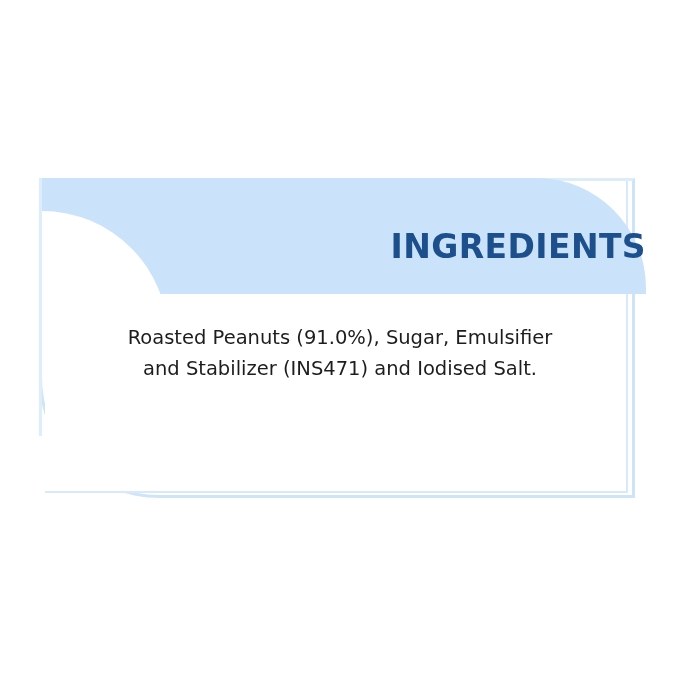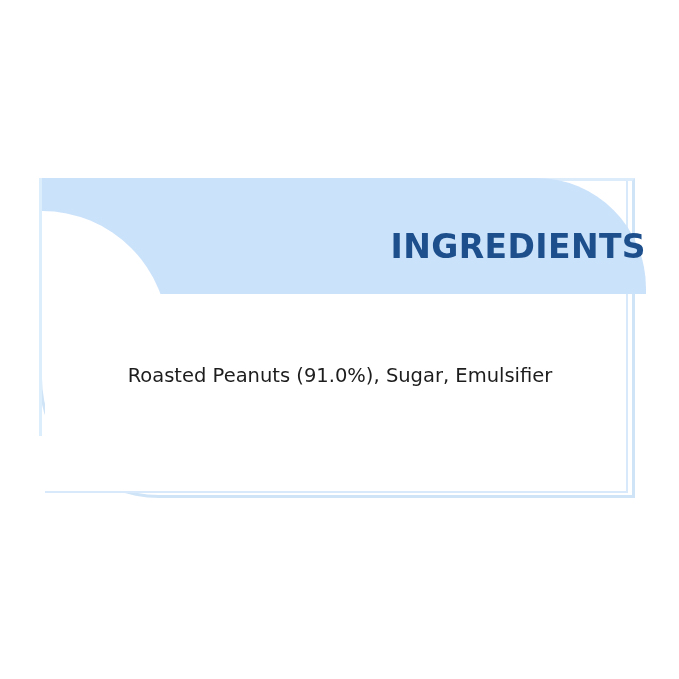--- a/index.html
+++ b/index.html
@@ -101,21 +101,20 @@
   .body-block {
     position: absolute;
     left: 60px;
     top: 322px;
     width: 560px;
     text-align: center;
     color: #1d1d1d;
     font-family: "DejaVu Sans", "Liberation Sans", sans-serif;
     font-size: 19.5px;
     line-height: 31px;
-    margin-top: 38px;
   }
   .body-line { display: block; }
   .allergen-line {
     display: block;
     margin-top: 31px;
   }
 </style>
 </head>
 <body>
 
@@ -128,15 +127,16 @@
   <div class="header-band">
     <div class="header-carve"></div>
   </div>
 
   <div class="panel-left-edge"></div>
 
   <div class="header-title">INGREDIENTS</div>
 
   <div class="body-block">
     <span class="body-line">Roasted Peanuts (91.0%), Sugar, Emulsifier</span>
+    <span class="body-line">and Stabilizer (INS471) and Iodised Salt.</span>
   </div>
 
 </div>
 
 </body></html>

